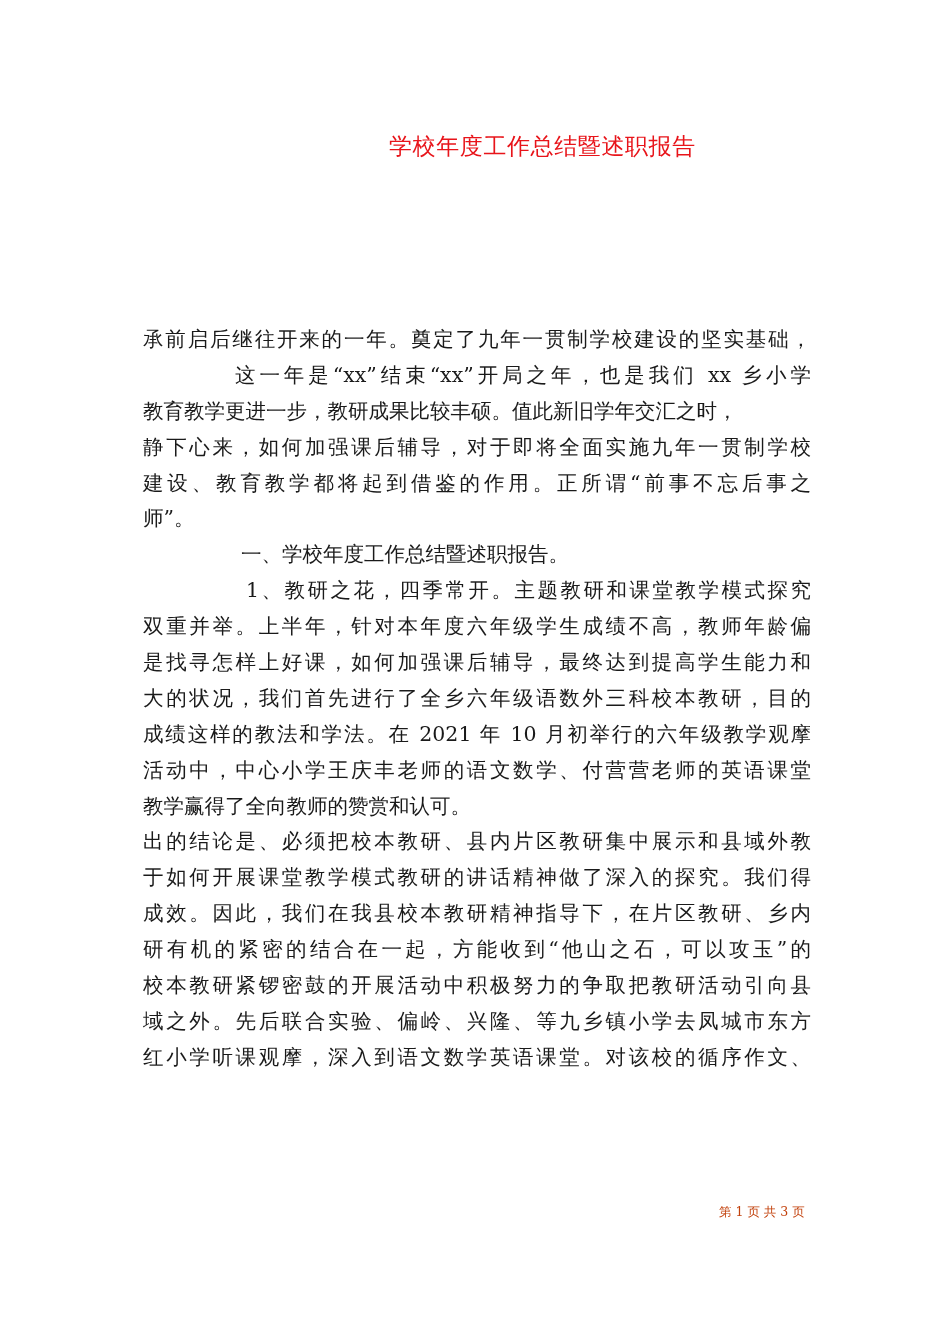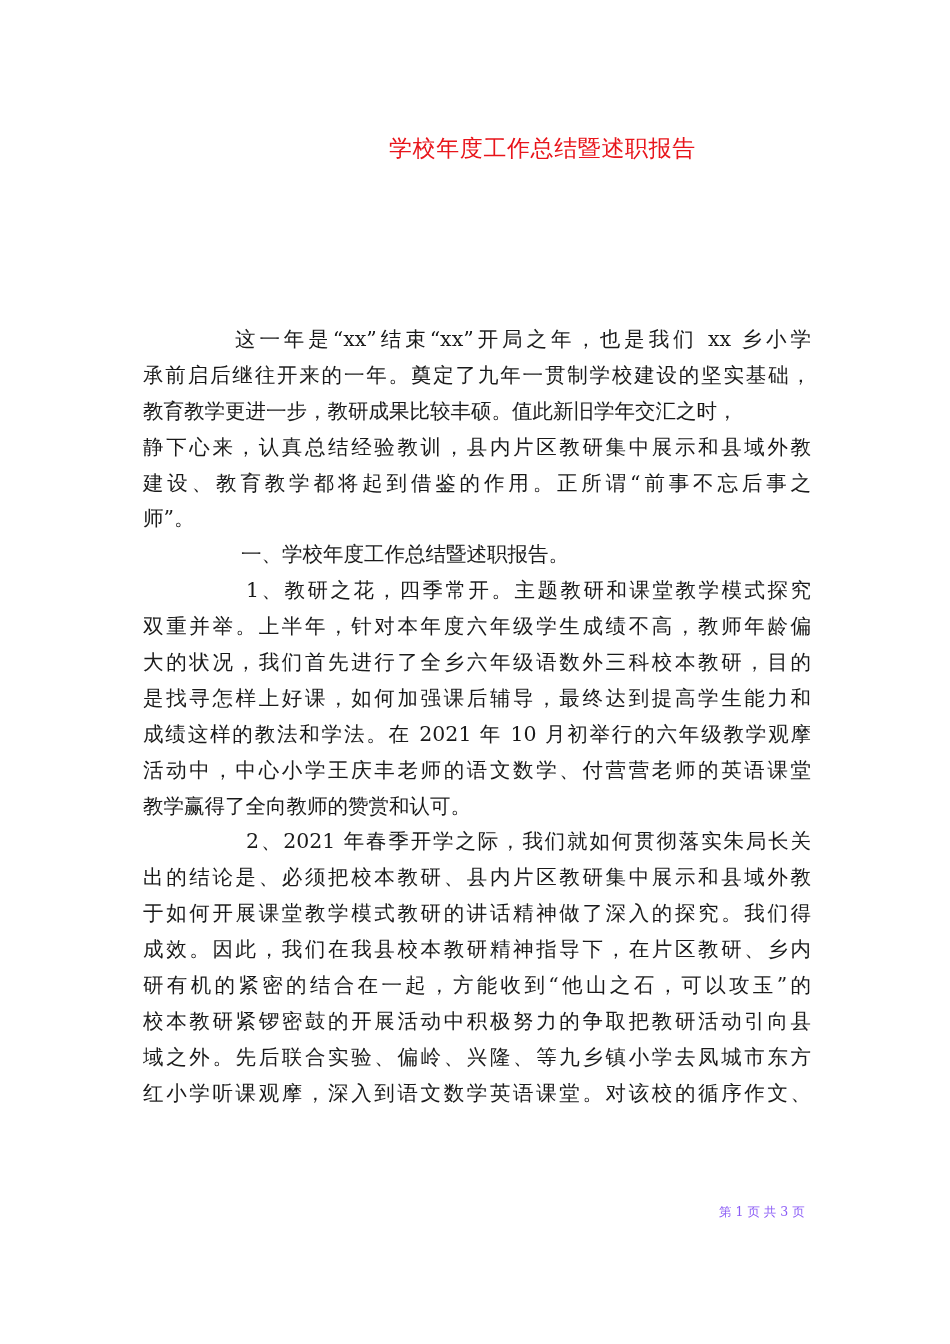--- a/index.html
+++ b/index.html
@@ -20,21 +20,21 @@
       left: 0; top: 0;
       width: 950px;
       height: 1344px;
       background: #ffffff;
     }
     .doc-title {
       position: absolute;
       left: 389px;
       top: 131px;
       width: 360px;
-      font-family: Liberation Sans, sans-serif;
+      font-family: Liberation Mono, monospace;
       font-size: 23px;
       line-height: 34px;
       color: #e8141a;
       letter-spacing: 0.6px;
       white-space: nowrap;
       margin: 0;
       font-weight: normal;
     }
     .body-text {
       position: absolute;
@@ -57,58 +57,57 @@
     .indent-para { padding-left: 92px; }
     .indent-heading { padding-left: 98px; }
     .indent-item { padding-left: 103px; }
     .footer {
       position: absolute;
       left: 719px;
       top: 1204px;
       font-family: "DejaVu Serif", "Liberation Serif", serif;
       font-size: 12.5px;
       line-height: 16px;
-      color: #8b5cf6;
+      color: #c2410c;
       white-space: nowrap;
     }
   </style>
 </head>
 <body>
 
 <div class="page">
 
   <h1 class="doc-title">学校年度工作总结暨述职报告</h1>
 
   <div class="body-text">
 
     <div>
+      <span class="line">承前启后继往开来的一年。奠定了九年一贯制学校建设的坚实基础，</span>
       <span class="line indent-para">这一年是“xx”结束“xx”开局之年，也是我们 xx 乡小学</span>
-      <span class="line">承前启后继往开来的一年。奠定了九年一贯制学校建设的坚实基础，</span>
       <span class="line last">教育教学更进一步，教研成果比较丰硕。值此新旧学年交汇之时，</span>
-      <span class="line">静下心来，认真总结经验教训，县内片区教研集中展示和县域外教</span>
+      <span class="line">静下心来，如何加强课后辅导，对于即将全面实施九年一贯制学校</span>
       <span class="line">建设、教育教学都将起到借鉴的作用。正所谓“前事不忘后事之</span>
       <span class="line last">师”。</span>
     </div>
 
     <div>
       <span class="line last indent-heading">一、学校年度工作总结暨述职报告。</span>
     </div>
 
     <div>
       <span class="line indent-item">1、教研之花，四季常开。主题教研和课堂教学模式探究</span>
       <span class="line">双重并举。上半年，针对本年度六年级学生成绩不高，教师年龄偏</span>
+      <span class="line">是找寻怎样上好课，如何加强课后辅导，最终达到提高学生能力和</span>
       <span class="line">大的状况，我们首先进行了全乡六年级语数外三科校本教研，目的</span>
-      <span class="line">是找寻怎样上好课，如何加强课后辅导，最终达到提高学生能力和</span>
       <span class="line">成绩这样的教法和学法。在 2021 年 10 月初举行的六年级教学观摩</span>
       <span class="line">活动中，中心小学王庆丰老师的语文数学、付营营老师的英语课堂</span>
       <span class="line last">教学赢得了全向教师的赞赏和认可。</span>
     </div>
 
     <div>
-      <span class="line indent-item">2、2021 年春季开学之际，我们就如何贯彻落实朱局长关</span>
       <span class="line">出的结论是、必须把校本教研、县内片区教研集中展示和县域外教</span>
       <span class="line">于如何开展课堂教学模式教研的讲话精神做了深入的探究。我们得</span>
       <span class="line">成效。因此，我们在我县校本教研精神指导下，在片区教研、乡内</span>
       <span class="line">研有机的紧密的结合在一起，方能收到“他山之石，可以攻玉”的</span>
       <span class="line">校本教研紧锣密鼓的开展活动中积极努力的争取把教研活动引向县</span>
       <span class="line">域之外。先后联合实验、偏岭、兴隆、等九乡镇小学去凤城市东方</span>
       <span class="line">红小学听课观摩，深入到语文数学英语课堂。对该校的循序作文、</span>
     </div>
 
   </div>

